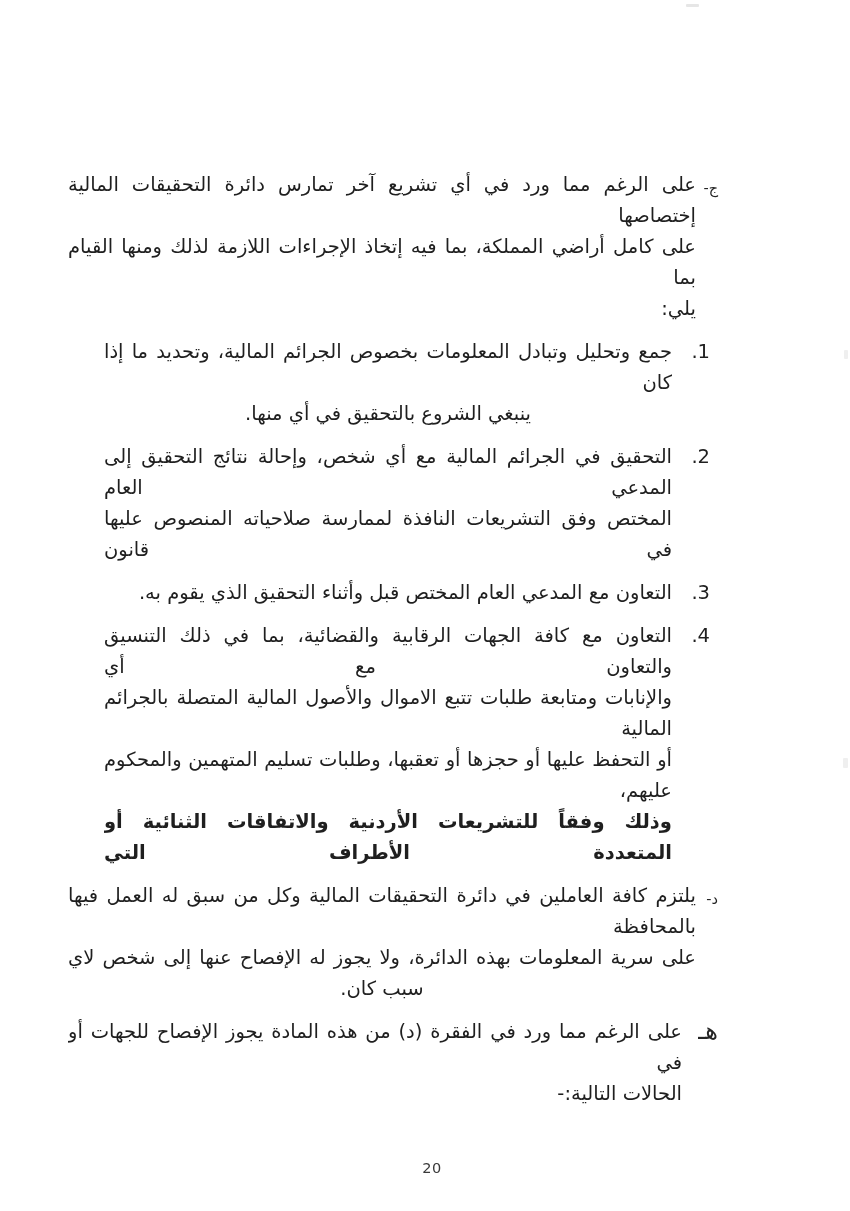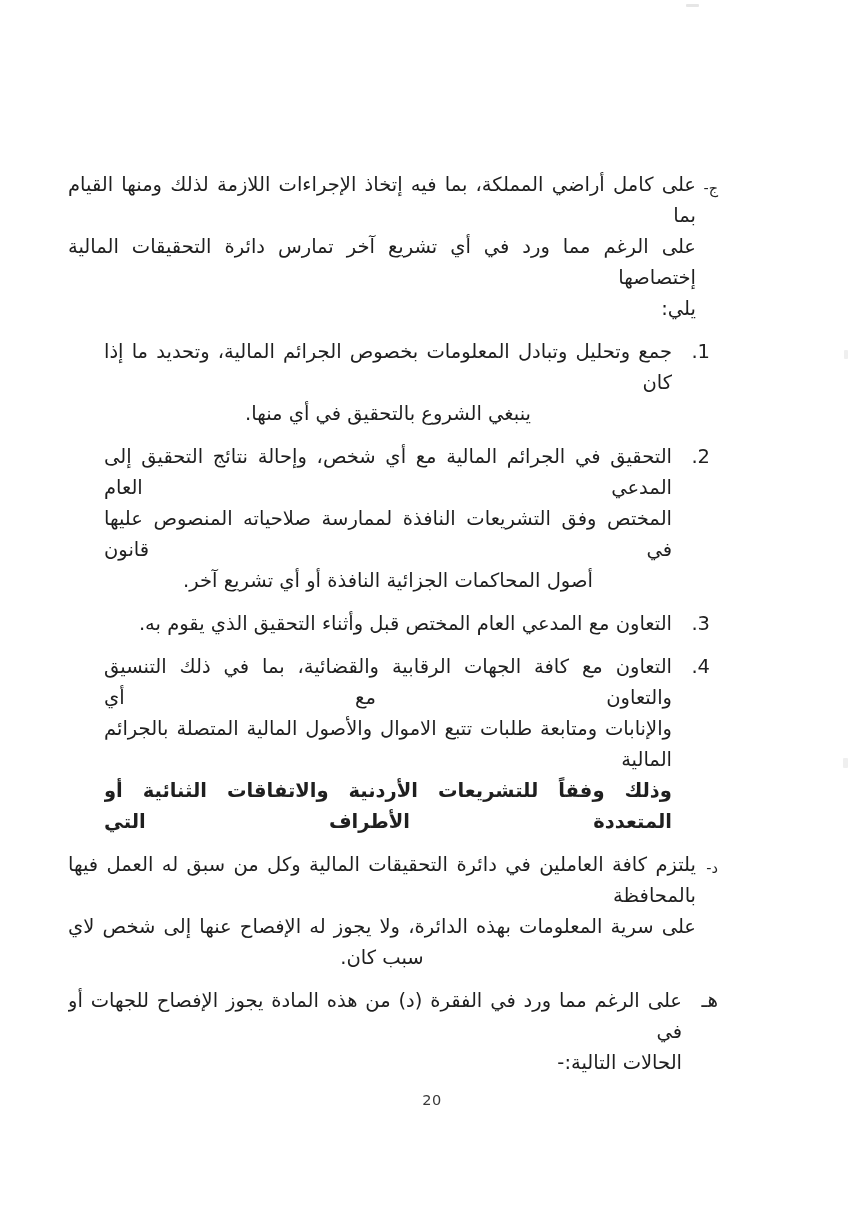--- a/index.html
+++ b/index.html
@@ -43,21 +43,21 @@
   .clause { padding-right: 22px; }
   .clause .marker {
     position: absolute;
     right: 0;
     top: 4px;
     font-size: 14.5px;
     color: #242424;
   }
   .clause.heh { padding-right: 36px; }
   .clause.heh .marker {
-    font-size: 20px;
+    font-size: 24px;
     top: 0;
   }
   .list { direction: rtl; }
   .item {
     padding-right: 46px;
     padding-left: 36px;
   }
   .item .num {
     position: absolute;
     right: 8px;
@@ -67,21 +67,21 @@
   .line {
     text-align: justify;
     overflow: hidden;
   }
   .line.just   { text-align-last: justify; }
   .line.center { text-align: left; text-align-last: center; }
   .line.right  { text-align: center;  text-align-last: right; }
   .line.bold   { font-weight: bold; }
   .pagenum {
     position: absolute;
-    top: 1092px;
+    top: 1160px;
     left: 0;
     width: 100%;
     box-sizing: border-box;
     padding-left: 14px;
     text-align: center;
     font-size: 14.5px;
     color: #3a3a3a;
     letter-spacing: 0.5px;
     font-family: "DejaVu Sans", sans-serif;
   }
@@ -92,49 +92,49 @@
 <div class="page">
 
   <div class="artifact" style="top:4px; left:686px; width:13px; height:3px;"></div>
   <div class="artifact speck" style="top:350px; left:844px; width:4px; height:9px;"></div>
   <div class="artifact speck" style="top:758px; left:843px; width:5px; height:10px;"></div>
 
   <div class="content">
 
     <div class="clause">
       <span class="marker">ج-</span>
+      <div class="line just">على الرغم مما ورد في أي تشريع آخر تمارس دائرة التحقيقات المالية إختصاصها</div>
       <div class="line just">على كامل أراضي المملكة، بما فيه إتخاذ الإجراءات اللازمة لذلك ومنها القيام بما</div>
-      <div class="line just">على الرغم مما ورد في أي تشريع آخر تمارس دائرة التحقيقات المالية إختصاصها</div>
       <div class="line right">يلي:</div>
     </div>
 
     <div class="list">
 
       <div class="item">
         <span class="num">1.</span>
         <div class="line just">جمع وتحليل وتبادل المعلومات بخصوص الجرائم المالية، وتحديد ما إذا كان</div>
         <div class="line center">ينبغي الشروع بالتحقيق في أي منها.</div>
       </div>
 
       <div class="item">
         <span class="num">2.</span>
         <div class="line just">التحقيق في الجرائم المالية مع أي شخص، وإحالة نتائج التحقيق إلى المدعي العام</div>
         <div class="line just">المختص وفق التشريعات النافذة لممارسة صلاحياته المنصوص عليها في قانون</div>
-        <div class="line center">أصول المحاكمات الجزائية النافذة أو أي تشريع آخر.</div>
       </div>
 
       <div class="item">
         <span class="num">3.</span>
         <div class="line right">التعاون مع المدعي العام المختص قبل وأثناء التحقيق الذي يقوم به.</div>
       </div>
 
       <div class="item">
         <span class="num">4.</span>
         <div class="line just">التعاون مع كافة الجهات الرقابية والقضائية، بما في ذلك التنسيق والتعاون مع أي</div>
         <div class="line just">والإنابات ومتابعة طلبات تتبع الاموال والأصول المالية المتصلة بالجرائم المالية</div>
+        <div class="line just">أو التحفظ عليها أو حجزها أو تعقبها، وطلبات تسليم المتهمين والمحكوم عليهم،</div>
         <div class="line just bold">وذلك وفقاً للتشريعات الأردنية والاتفاقات الثنائية أو المتعددة الأطراف التي</div>
       </div>
 
     </div>
 
     <div class="clause">
       <span class="marker">د-</span>
       <div class="line just">يلتزم كافة العاملين في دائرة التحقيقات المالية وكل من سبق له العمل فيها بالمحافظة</div>
       <div class="line just">على سرية المعلومات بهذه الدائرة، ولا يجوز له الإفصاح عنها إلى شخص لاي</div>
       <div class="line center">سبب كان.</div>

